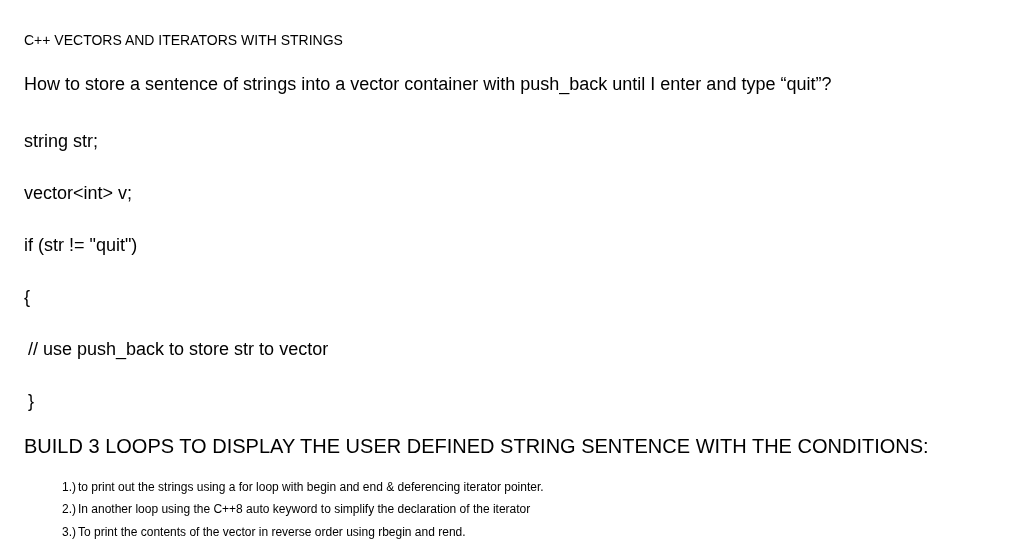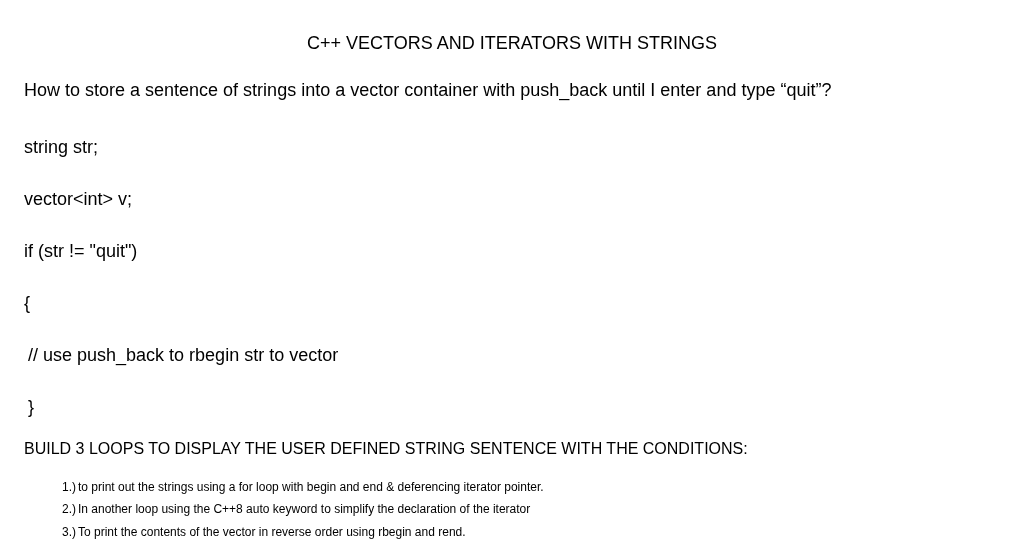--- a/index.html
+++ b/index.html
@@ -12,39 +12,38 @@
       font-size: 18px;
       line-height: 1.5;
       color: #000;
       background: #fff;
       padding: 30px 24px;
       width: 1024px;
     }
     .title {
       font-weight: 400;
       margin-bottom: 20px;
-      font-size: 18px;
-      text-align: center;
+      font-size: 14px;
     }
     .para {
       margin-bottom: 30px;
       font-size: 18px;
     }
     .code-line {
       margin-bottom: 16px;
       font-size: 18px;
       margin-top: 25px;
     }
     .indented {
       padding-left: 4px;
     }
     .section-header {
       margin-top: 12px;
       margin-bottom: 18px;
-      font-size: 16px;
+      font-size: 20px;
     }
     .list {
       padding-left: 54px;
       list-style: none;
       counter-reset: item;
     }
     .list li {
       counter-increment: item;
       margin-bottom: 5px;
       font-size: 12px;
@@ -63,21 +62,21 @@
 <body>
 
 <div class="title">C++ VECTORS AND ITERATORS WITH STRINGS</div>
 
 <div class="para">How to store a sentence of strings into a vector container with push_back until I enter and type “quit”?</div>
 
 <div class="code-line">string str;</div>
 <div class="code-line">vector&lt;int&gt; v;</div>
 <div class="code-line">if (str != "quit")</div>
 <div class="code-line">{</div>
-<div class="code-line indented"> // use push_back to rbegin str to vector</div>
+<div class="code-line indented"> // use push_back to store str to vector</div>
 <div class="code-line indented"> }</div>
 
 <div class="section-header">BUILD 3 LOOPS TO DISPLAY THE USER DEFINED STRING SENTENCE WITH THE CONDITIONS:</div>
 
 <ol class="list">
   <li> to print out the strings using a for loop with begin and end &amp; deferencing iterator pointer.</li>
   <li> In another loop using the C++8 auto keyword to simplify the declaration of the iterator</li>
   <li> To print the contents of the vector in reverse order using rbegin and rend.</li>
 </ol>
 

